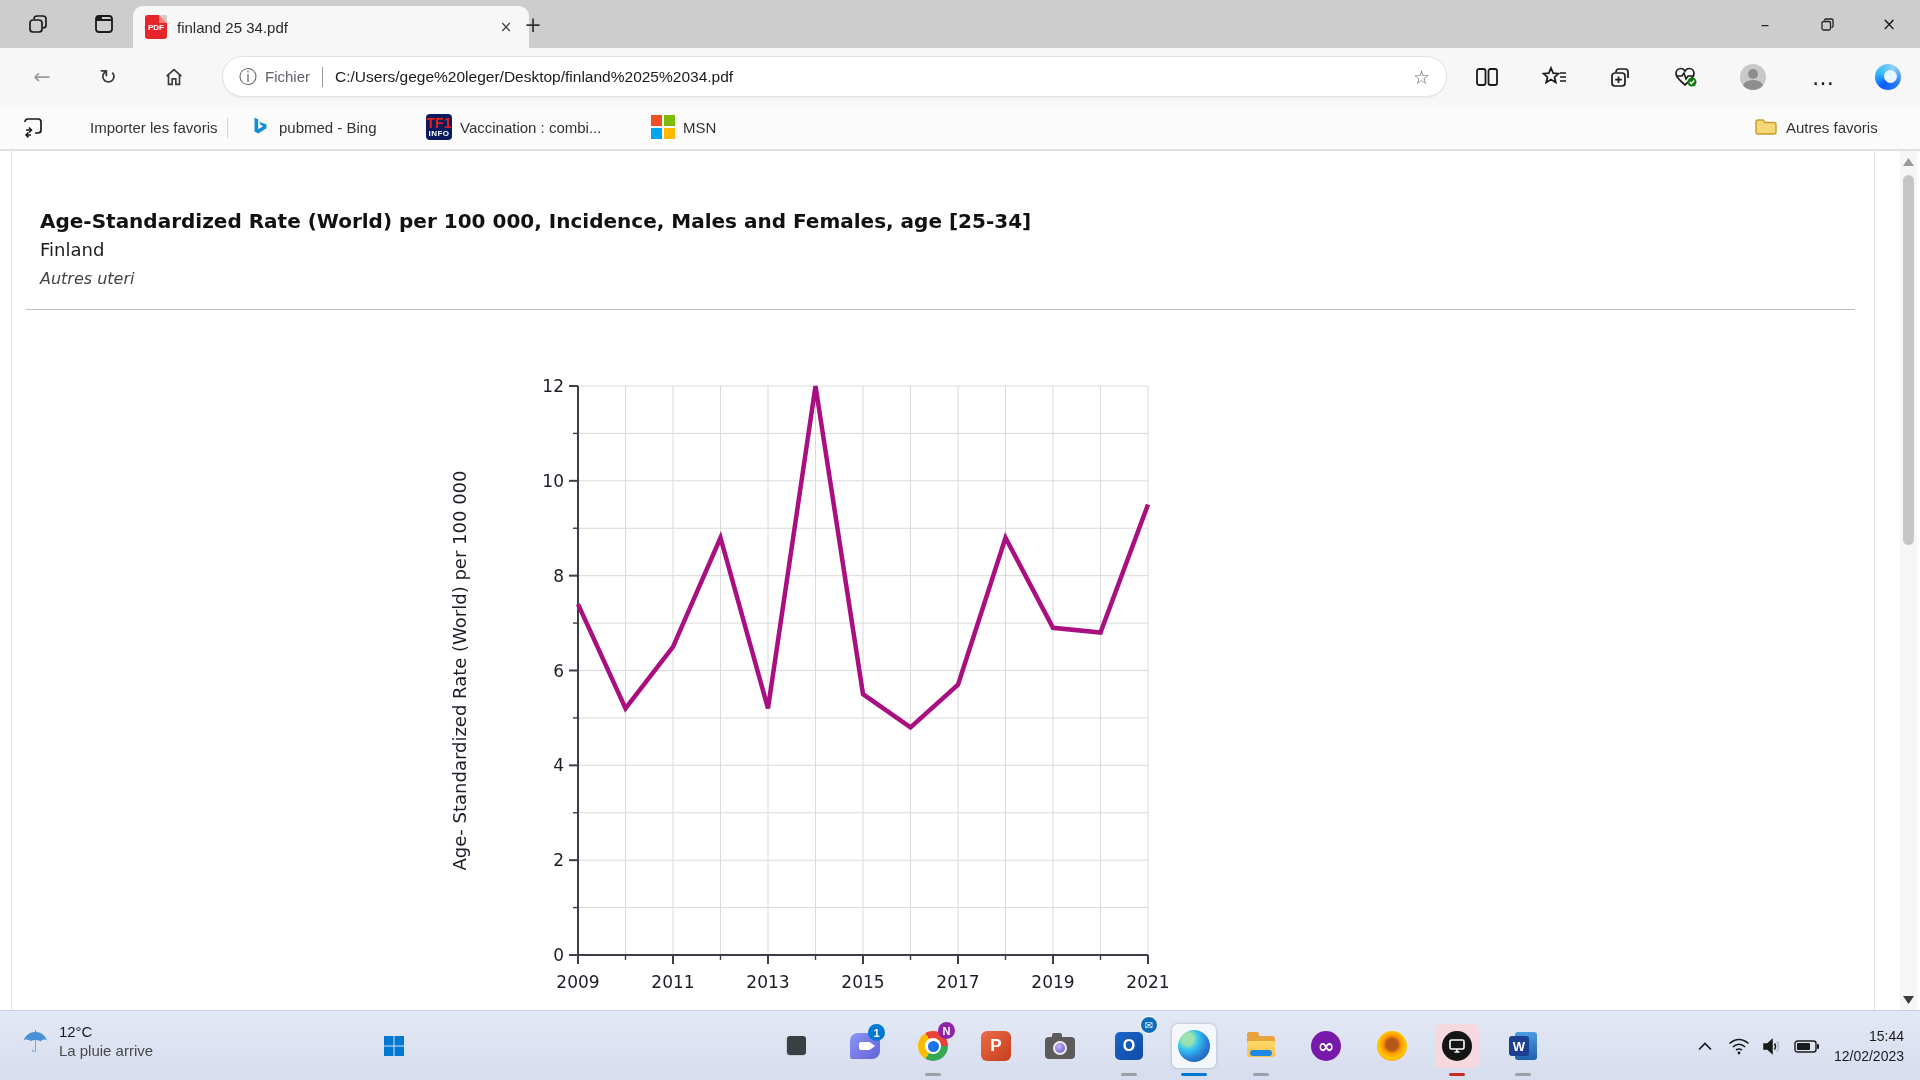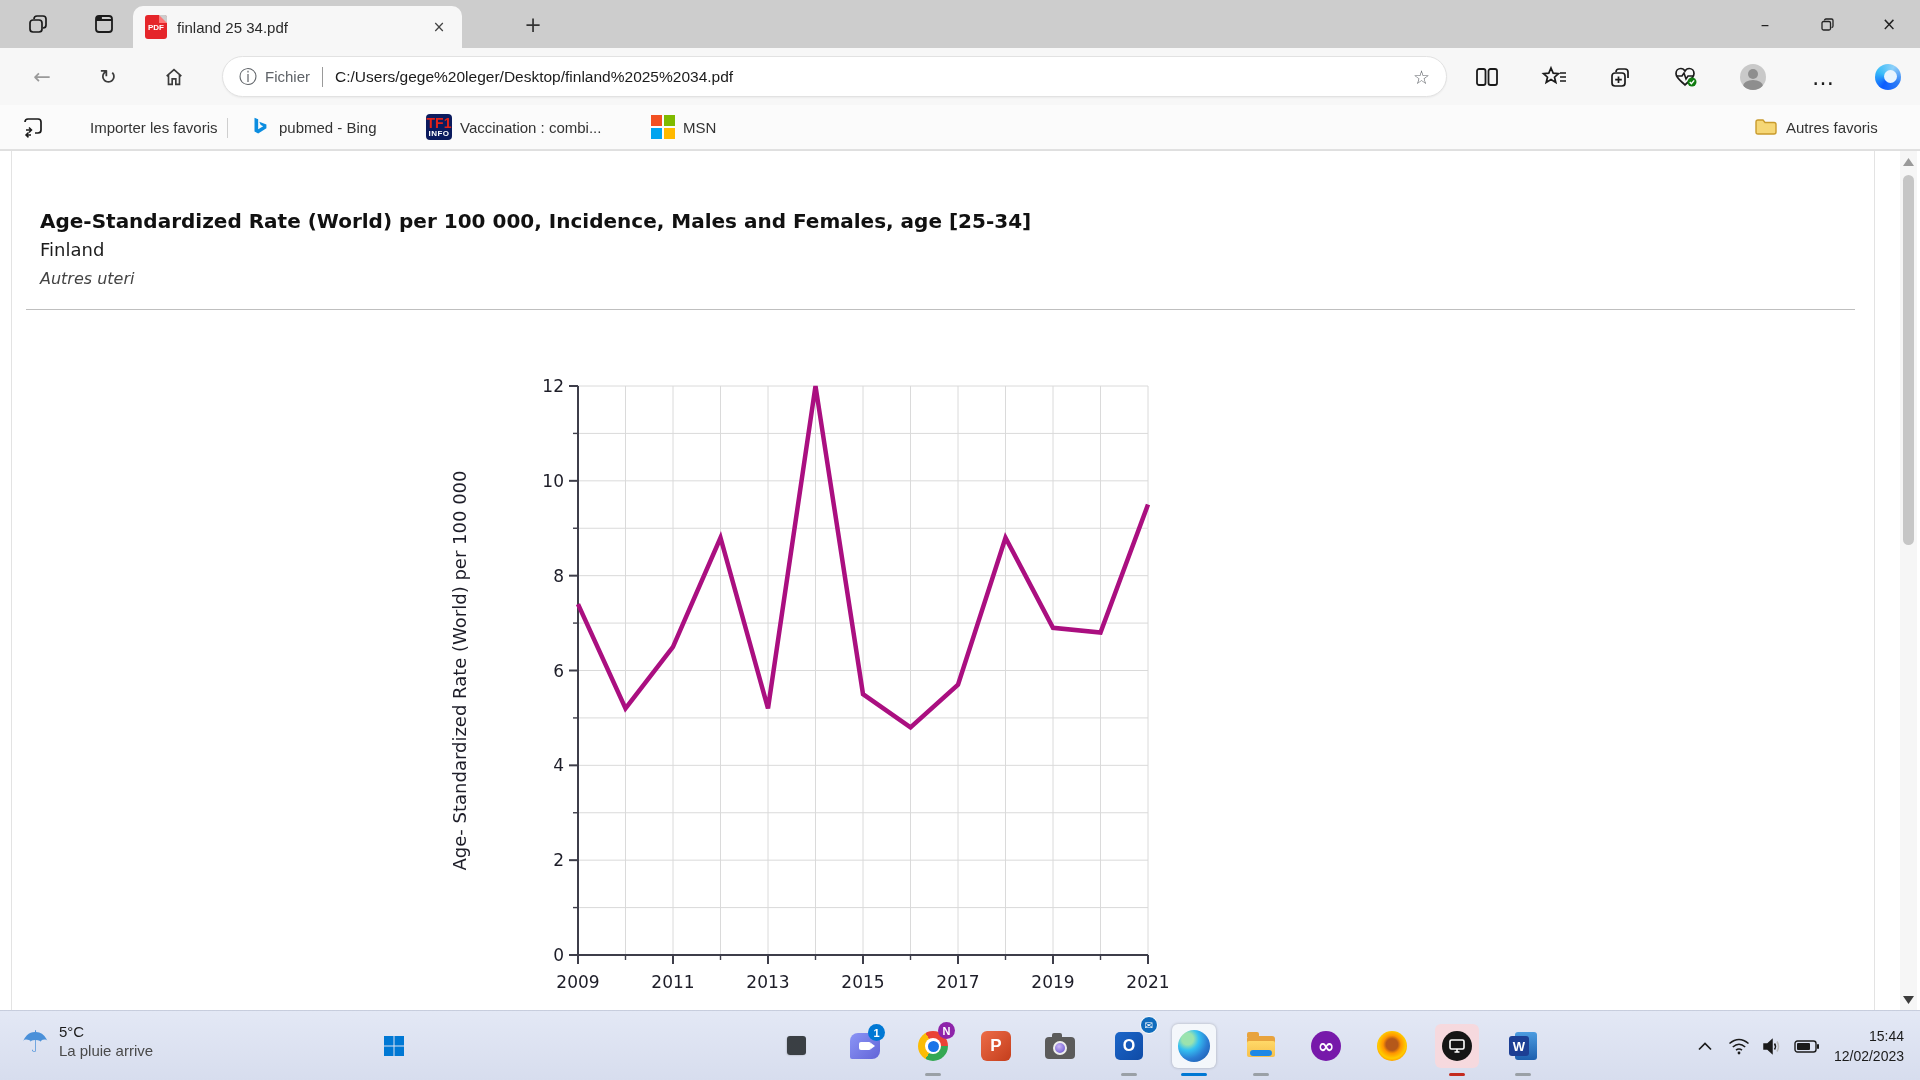--- a/index.html
+++ b/index.html
@@ -3,21 +3,21 @@
 <meta charset="utf-8">
 <style>
   * { box-sizing: border-box; margin: 0; padding: 0; }
   html,body { width:1920px; height:1080px; overflow:hidden; }
   body { font-family:"Liberation Sans", sans-serif; position:relative; background:#fff; }
   .glyph { font-family:"DejaVu Sans", sans-serif; }
 
   
   .titlebar { position:absolute; left:0; top:0; width:1920px; height:48px; background:#CDCDCD; }
   .tb-icon { position:absolute; top:10px; width:28px; height:28px; display:flex; align-items:center; justify-content:center; color:#1b1b1b; }
-  .tab-active { position:absolute; left:133px; top:6px; width:329px; height:42px; background:#F7F7F7; border-radius:10px 10px 0 0; display:flex; align-items:center; padding:0 12px; }
+  .tab-active { position:absolute; left:133px; top:6px; width:396px; height:42px; background:#F7F7F7; border-radius:10px 10px 0 0; display:flex; align-items:center; padding:0 12px; }
   .pdf-badge { width:22px; height:24px; background:#E5252A; border-radius:3px; color:#fff; font-size:8px; font-weight:bold; display:flex; align-items:center; justify-content:center; position:relative; }
   .pdf-badge:after { content:""; position:absolute; top:0; right:0; border:4px solid; border-color:#CDCDCD #CDCDCD #f77 #f77; border-radius:0 3px 0 0; }
   .tab-title { margin-left:10px; font-size:15px; color:#2b2b2b; white-space:nowrap; overflow:hidden; flex:1; }
   .tab-close { width:22px; height:22px; border-radius:4px; display:flex; align-items:center; justify-content:center; font-size:15px; color:#444; }
   .newtab-btn { position:absolute; left:520px; top:12px; width:26px; height:26px; font-size:21px; color:#333; display:flex; align-items:center; justify-content:center; }
   .win-controls { position:absolute; right:0; top:0; height:48px; display:flex; }
   .win-btn { width:62px; height:48px; display:flex; align-items:center; justify-content:center; font-size:17px; color:#222; }
 
   
   .navbar { position:absolute; left:0; top:48px; width:1920px; height:57px; background:#F7F7F7; }
@@ -323,21 +323,21 @@
           <path d="M5.5 8 L11 0 H0 Z" fill="#3C3C3C"></path>
         </svg>
     </div>
   </div>
 </div>
 
 <div class="taskbar">
   <div class="weather">
     <span class="umbrella glyph">☂</span>
     <span class="weather-text">
-      <div>5°C</div>
+      <div>12°C</div>
       <div>La pluie arrive</div>
     </span>
   </div>
 
   <div class="start-btn">
     <svg width="24" height="24" viewBox="0 0 24 24">
       <rect x="2" y="2" width="9.5" height="9.5" fill="#0078D4"></rect>
         <rect x="12.5" y="2" width="9.5" height="9.5" fill="#0078D4"></rect>
       <rect x="2" y="12.5" width="9.5" height="9.5" fill="#0078D4"></rect>
         <rect x="12.5" y="12.5" width="9.5" height="9.5" fill="#0078D4"></rect>

